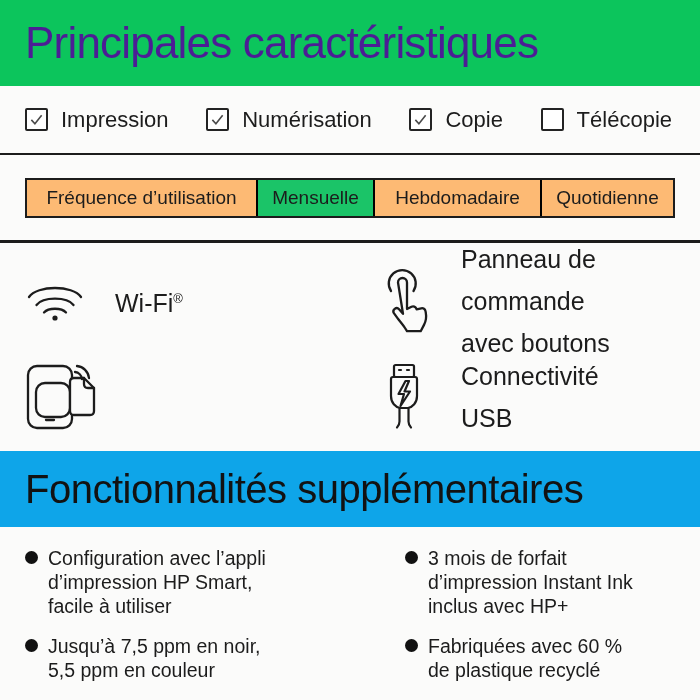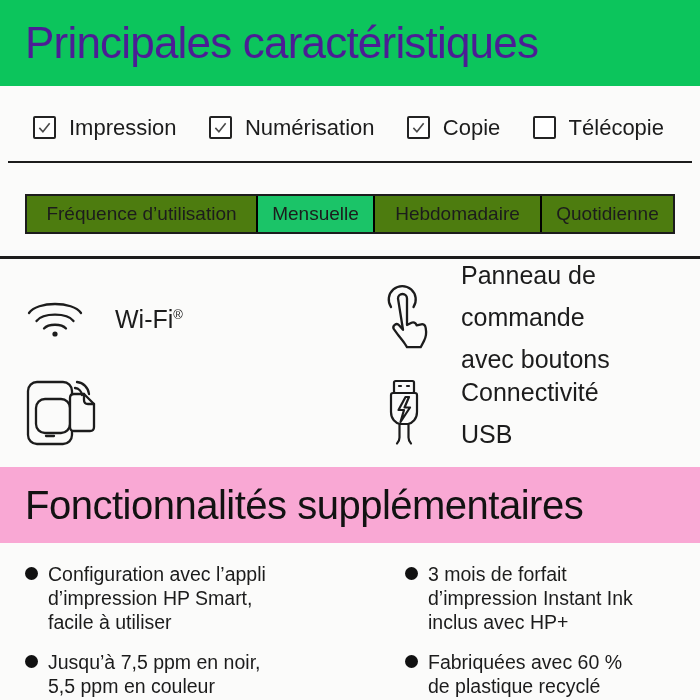--- a/index.html
+++ b/index.html
@@ -6,33 +6,33 @@
   body{
     width:700px;height:700px;overflow:hidden;
     background:#fbfbfa;color:#1c1c1c;
     font-family:"Liberation Sans", sans-serif;
     -webkit-font-smoothing:antialiased;
   }
   .banner{display:flex;align-items:center;padding:0 25px;box-sizing:border-box;}
   .banner-top{height:86px;}
   .banner-top .banner-title{font-size:44px;letter-spacing:-0.8px;color:#4c1d95;}
   .cap-row{
-    height:69px;margin:8px;padding:0 28px 0 25px;box-sizing:border-box;
+    height:69px;margin:0;padding:0 28px 0 25px;box-sizing:border-box;
     display:flex;align-items:center;justify-content:space-between;
     border-bottom:2px solid #1c1c1c;
   }
   .cap-item{display:flex;align-items:center;gap:13px;font-size:22px;}
   .checkbox{
     width:23px;height:23px;flex:none;border:2px solid #232323;border-radius:2px;
     background:#ffffff;display:flex;align-items:center;justify-content:center;box-sizing:border-box;
   }
   .checkbox .check{display:none;}
   .checkbox.checked .check{display:block;}
   .freq-wrap{padding:23px 25px 22px 25px;border-bottom:3px solid #1c1c1c;}
-  .freq-table{display:flex;border:2px solid #1c1c1c;height:40px;background:#4d7c0f;box-sizing:border-box;}
+  .freq-table{display:flex;border:2px solid #1c1c1c;height:40px;background:#fdba74;box-sizing:border-box;}
   .freq-cell{
     display:flex;align-items:center;justify-content:center;
     font-size:19px;border-left:2px solid #000000;box-sizing:border-box;white-space:nowrap;
   }
   .freq-cell:first-child{border-left:none;}
   .fc-label{width:229px;}
   .fc-opt1{width:117px;}
   .fc-opt2{width:167px;}
   .fc-opt3{flex:1;}
   .features{
@@ -155,21 +155,21 @@
         <path d="M20.5 18 l-7 13 h5.5 l-3.5 12 9.5 -14.5 h-5.5 l4.5 -10.5 z"></path>
         <path d="M14.5 45.5 v13 q0 3.5 -2.5 6"></path>
         <path d="M23.5 45.5 v13 q0 3.5 2.5 6"></path>
       </svg>
     </span>
     <span class="feature-label">Connectivité
 USB</span>
   </div>
 </div>
 
-<div class="banner banner-extras" style="background: #f9a8d4;">
+<div class="banner banner-extras" style="background: #0ea5e9;">
   <div class="banner-title">Fonctionnalités supplémentaires</div>
 </div>
 
 <div class="bullets">
   <div class="bullet">
     <span class="bullet-dot"></span>
     <span class="bullet-text">Configuration avec l’appli
 d’impression HP Smart,
 facile à utiliser</span>
   </div>

